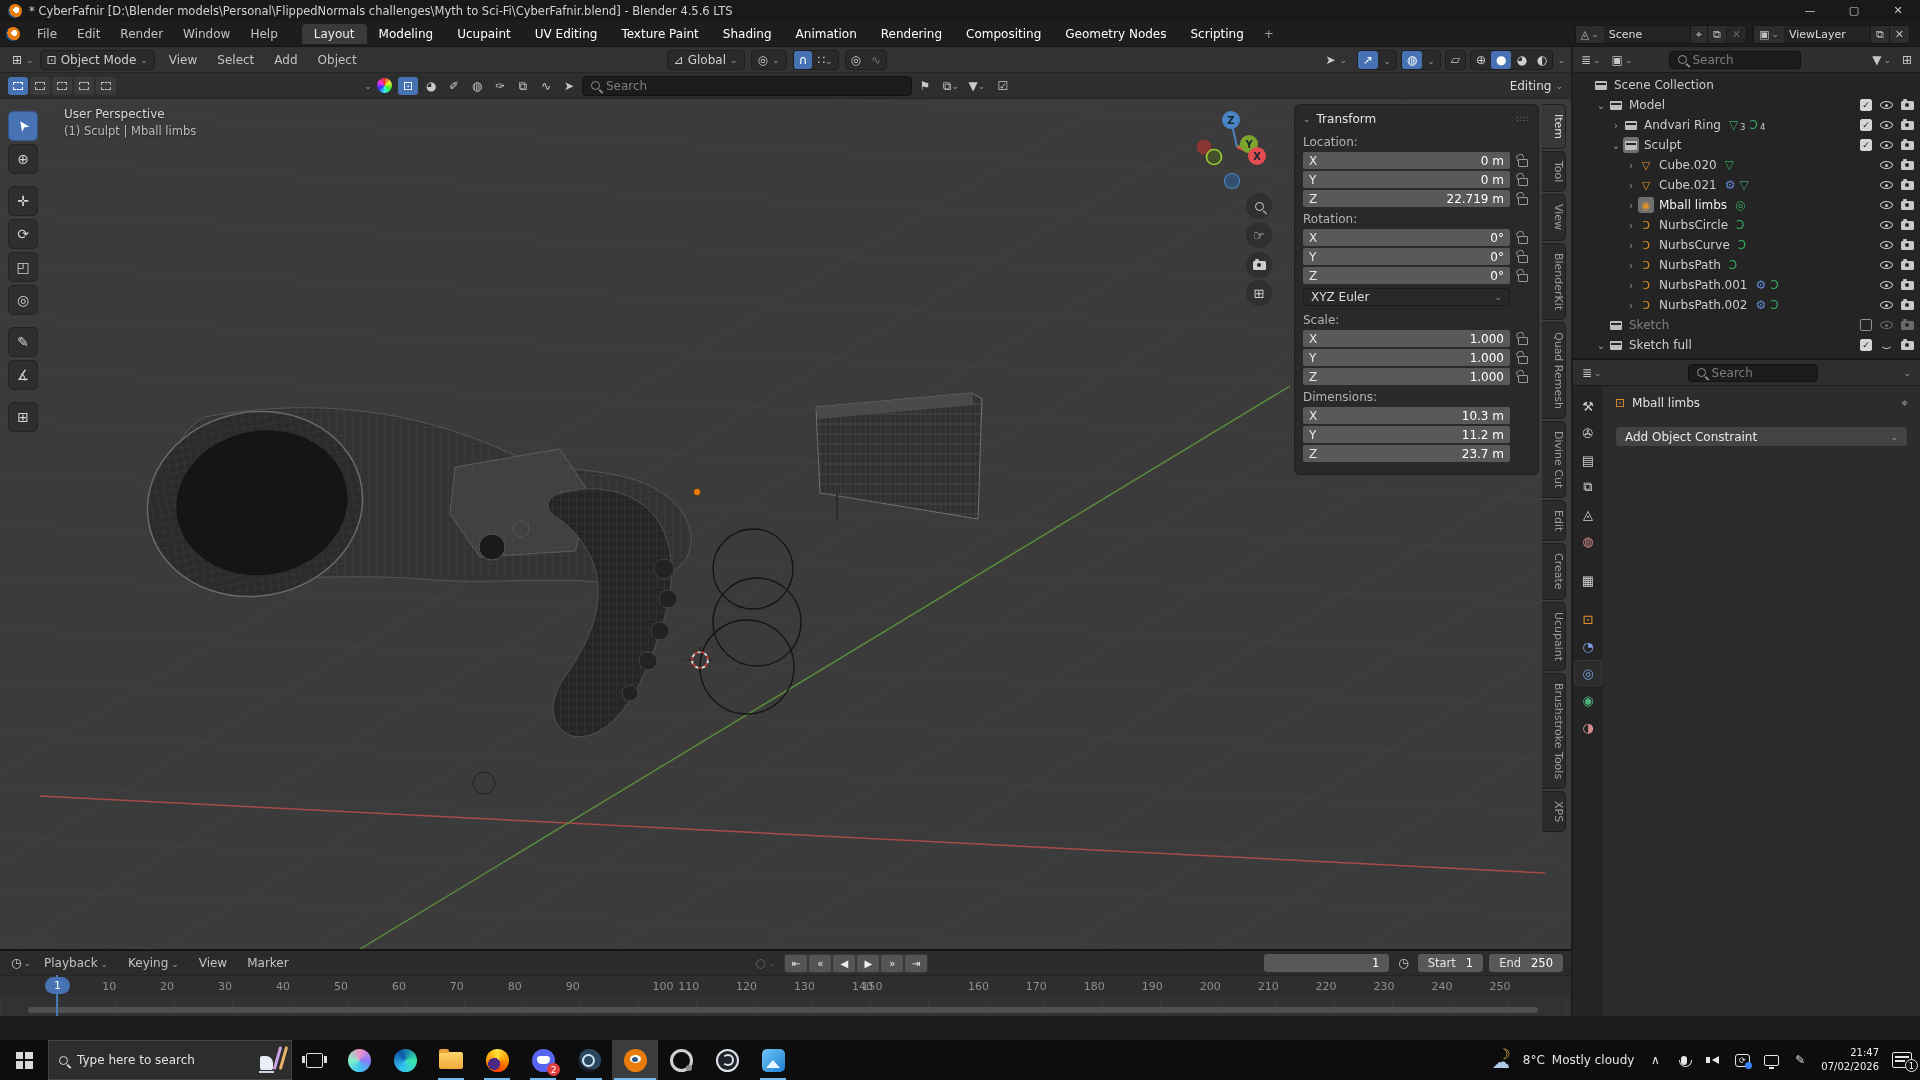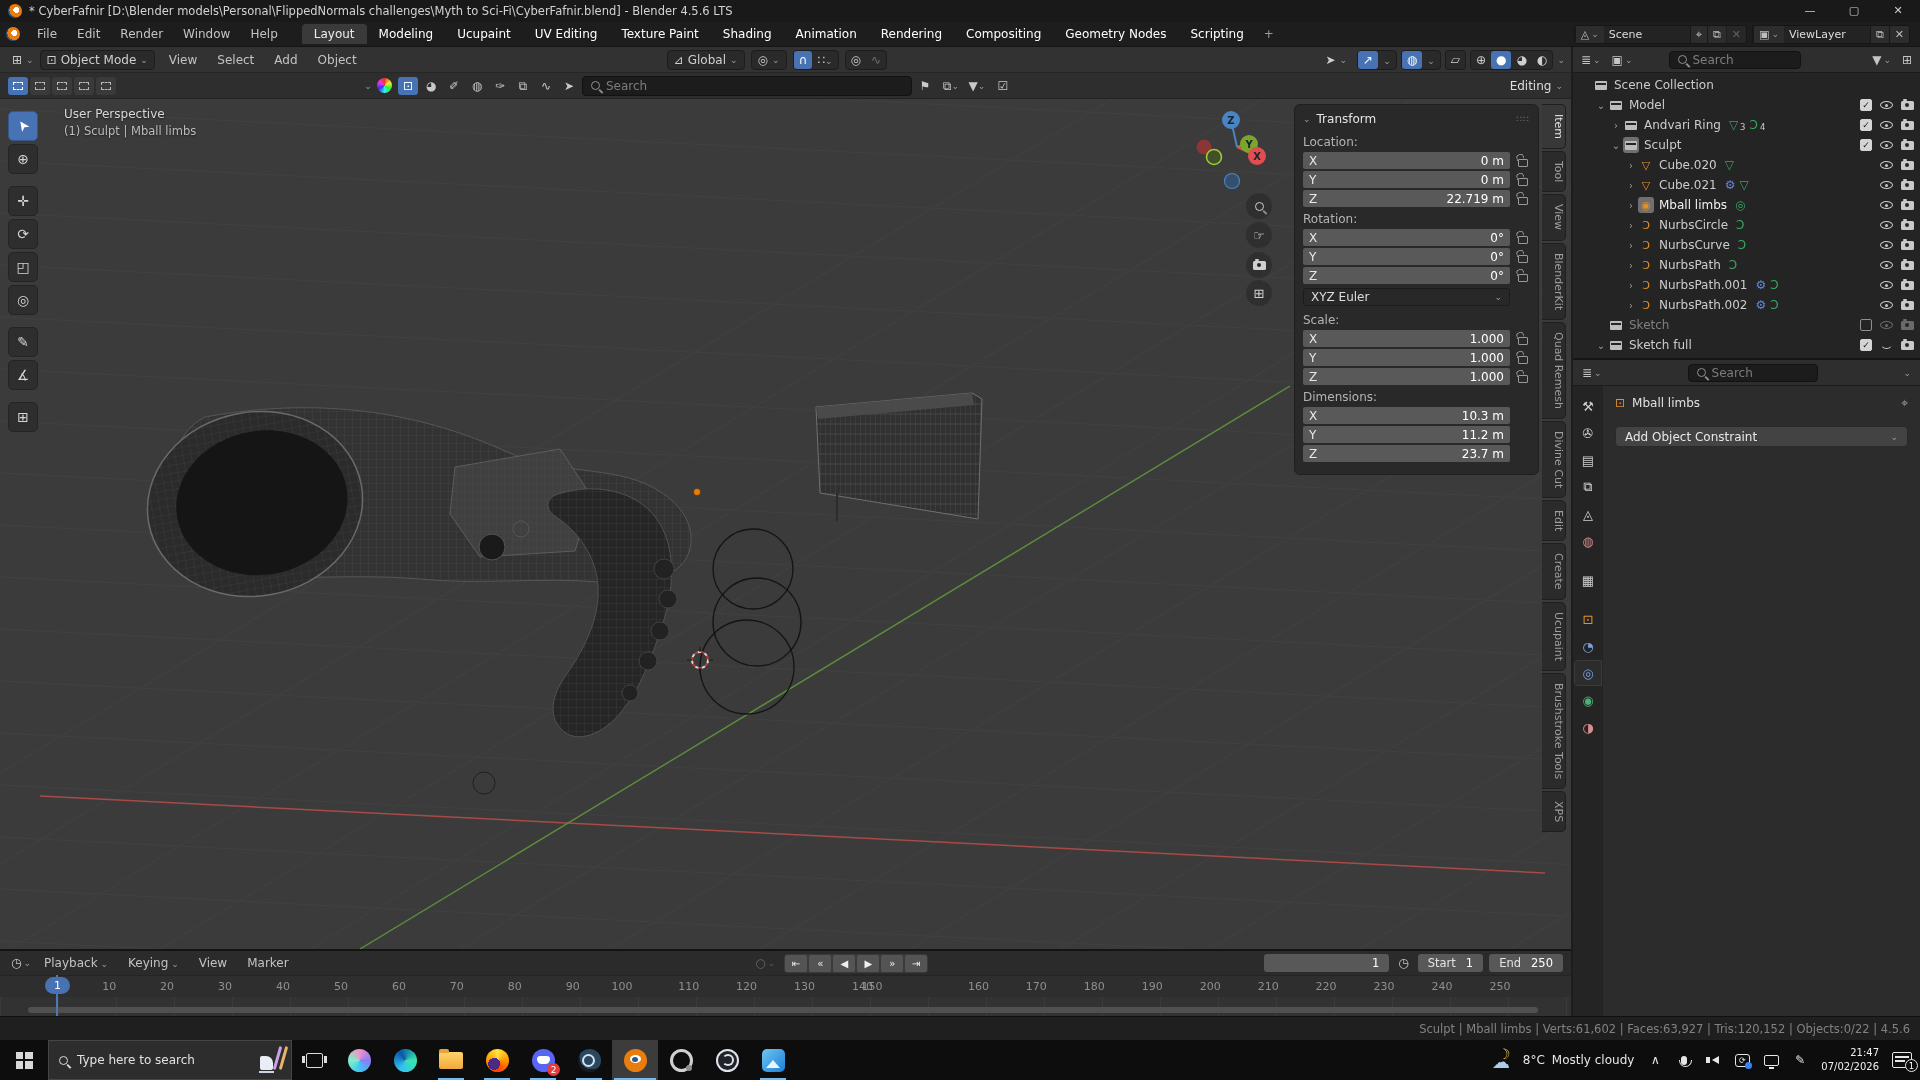--- a/index.html
+++ b/index.html
@@ -1032,21 +1032,21 @@
     <div id="tl-ruler" class="tl-ruler">
         <span class="tick" style="left: 109.155px;">10</span>
         <span class="tick" style="left: 167.105px;">20</span>
         <span class="tick" style="left: 225.055px;">30</span>
         <span class="tick" style="left: 283.005px;">40</span>
         <span class="tick" style="left: 340.955px;">50</span>
         <span class="tick" style="left: 398.905px;">60</span>
         <span class="tick" style="left: 456.855px;">70</span>
         <span class="tick" style="left: 514.805px;">80</span>
         <span class="tick" style="left: 572.755px;">90</span>
-        <span class="tick" style="left: 622px;">100</span>
+        <span class="tick" style="left: 663px;">100</span>
         <span class="tick" style="left: 688.655px;">110</span>
         <span class="tick" style="left: 746.605px;">120</span>
         <span class="tick" style="left: 804.555px;">130</span>
         <span class="tick" style="left: 862.505px;">140</span>
         <span class="tick" style="left: 872px;">150</span>
         <span class="tick" style="left: 978.405px;">160</span>
         <span class="tick" style="left: 1036.36px;">170</span>
         <span class="tick" style="left: 1094.31px;">180</span>
         <span class="tick" style="left: 1152.25px;">190</span>
         <span class="tick" style="left: 1210.2px;">200</span>
@@ -1056,23 +1056,20 @@
         <span class="tick" style="left: 1442px;">240</span>
         <span class="tick" style="left: 1499.95px;">250</span>
       </div>
     <div class="tl-body">
       <div class="tl-scroll"></div>
     </div>
     <div class="playhead"></div>
     <div class="frame-pill">1</div>
   </div>
 
-  <div class="statusbar">
-    <span>Sculpt | Mball limbs | Verts:61,602 | Faces:63,927 | Tris:120,152 | Objects:0/22 | 4.5.6</span>
-  </div>
 
   <div class="taskbar">
     <div class="tb-start">
       <span class="win-logo">
           <i></i>
           <i></i>
           <i></i>
           <i></i>
         </span>
     </div>

